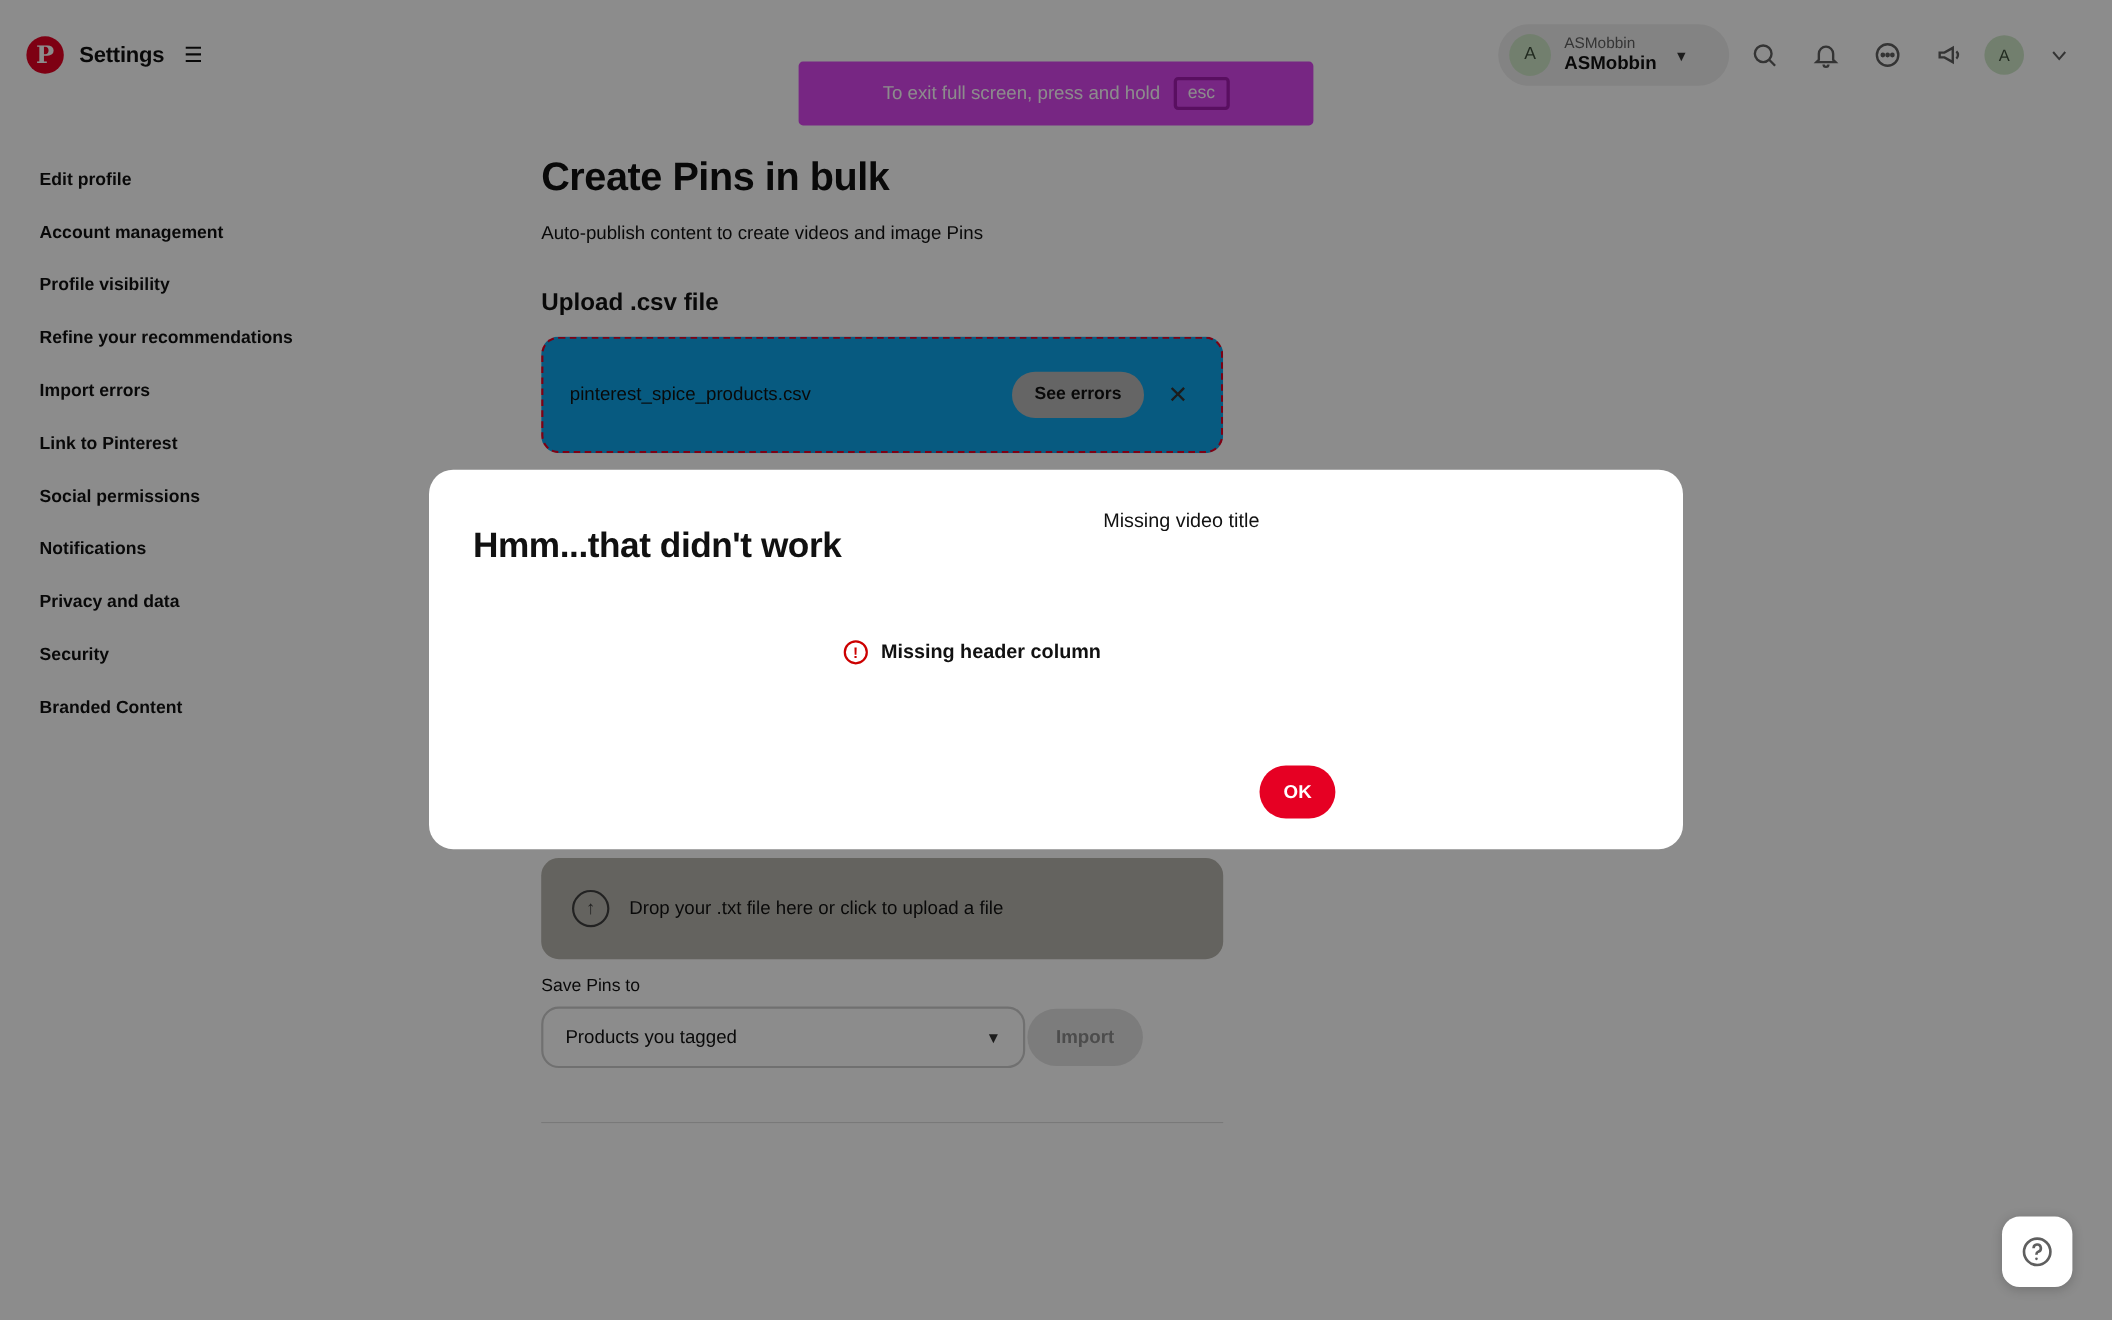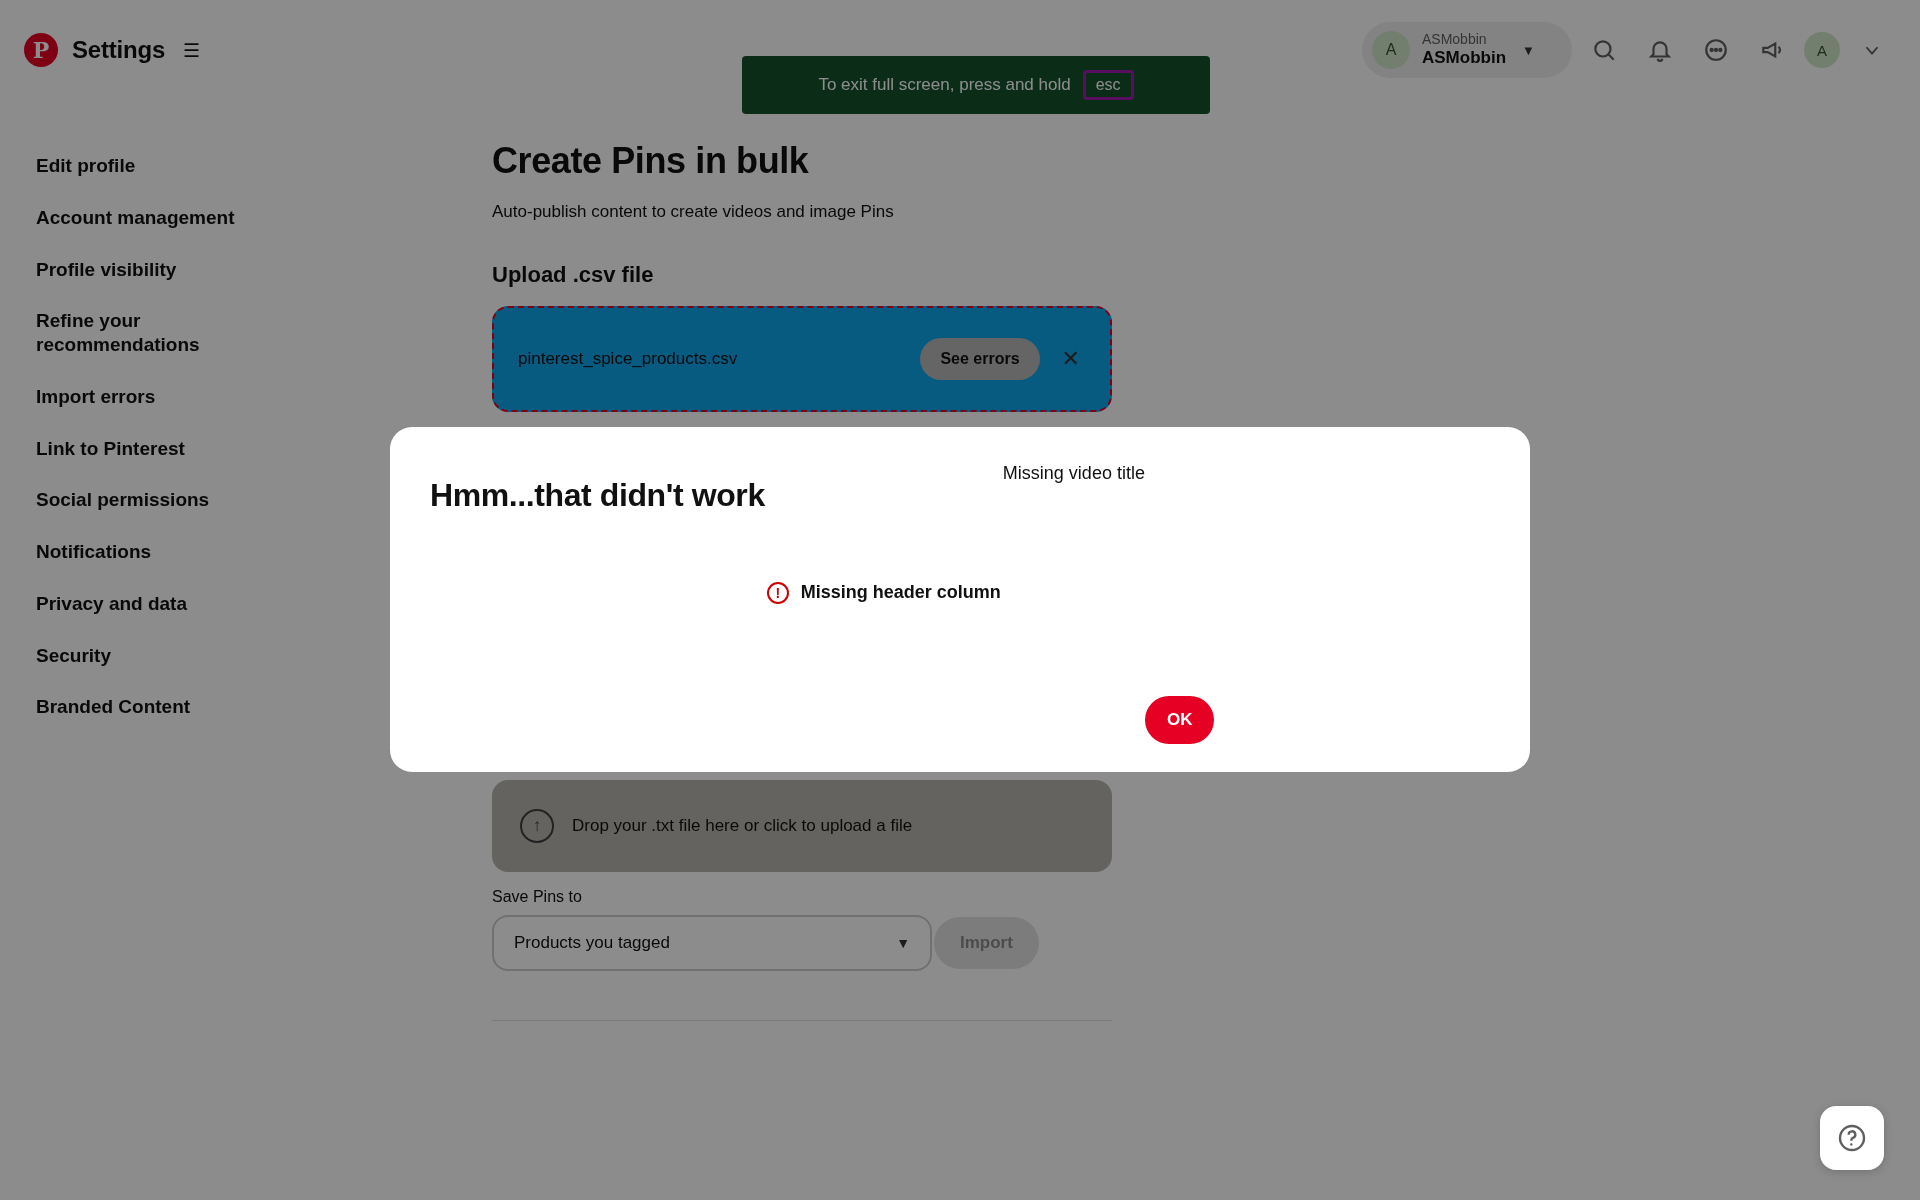--- a/index.html
+++ b/index.html
@@ -40,21 +40,21 @@
     background: #e60023;
     color: #ffffff;
     display: flex;
     align-items: center;
     justify-content: center;
     font-weight: bold;
     font-size: 22px;
     font-family: "DejaVu Serif", serif;
   }
   .brand-title {
-    font-size: 24px;
+    font-size: 20px;
     font-weight: bold;
     letter-spacing: -0.2px;
   }
   .hamburger {
     margin-left: 4px;
     font-size: 19px;
     color: #111;
     cursor: pointer;
     line-height: 1;
   }
@@ -103,51 +103,50 @@
     display: flex; align-items: center; justify-content: center;
     font-size: 15px;
     cursor: pointer;
   }
 
   
   .fs-toast {
     position: absolute;
     left: 726px; top: 56px;
     width: 468px; height: 58px;
-    background: #14532d;
+    background: #d946ef;
     color: #ffffff;
     border-radius: 4px;
     display: flex;
     align-items: center;
     justify-content: center;
     gap: 12px;
     font-size: 17px;
     z-index: 30;
-    margin-left: 16px;
   }
   .esc-key {
     border: 3px solid #a21caf;
     border-radius: 4px;
     padding: 3px 10px;
     font-size: 16px;
     color: #ffffff;
   }
 
   
   .sidebar {
     position: absolute;
     top: 140px; left: 0;
     width: 360px;
     padding-left: 36px;
     display: flex;
     flex-direction: column;
     gap: 0;
   }
   .side-item {
-    font-size: 19px;
+    font-size: 16px;
     font-weight: bold;
     color: #111111;
     line-height: 1.25;
     padding: 14px 0;
     cursor: pointer;
     max-width: 260px;
   }
 
   
   .main {

